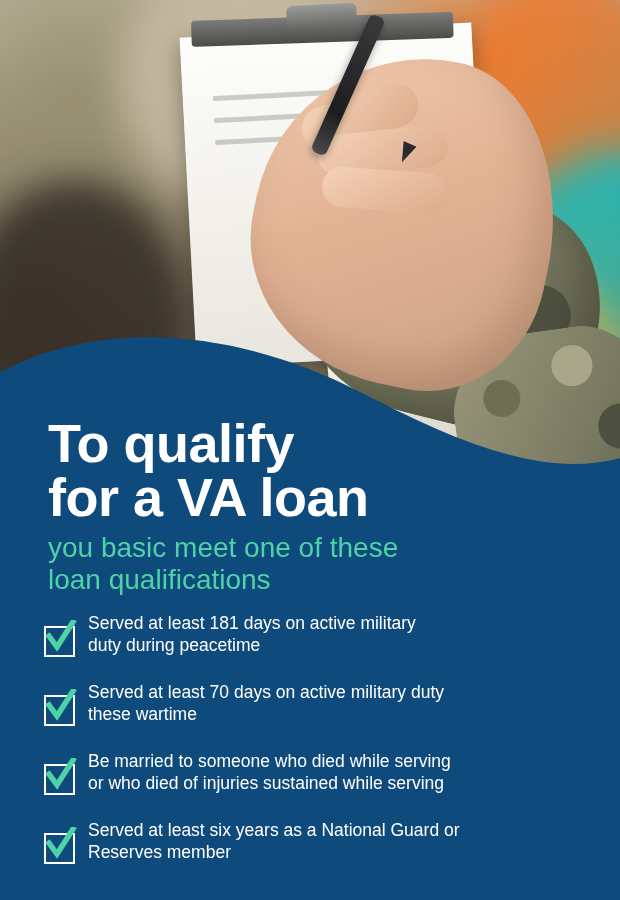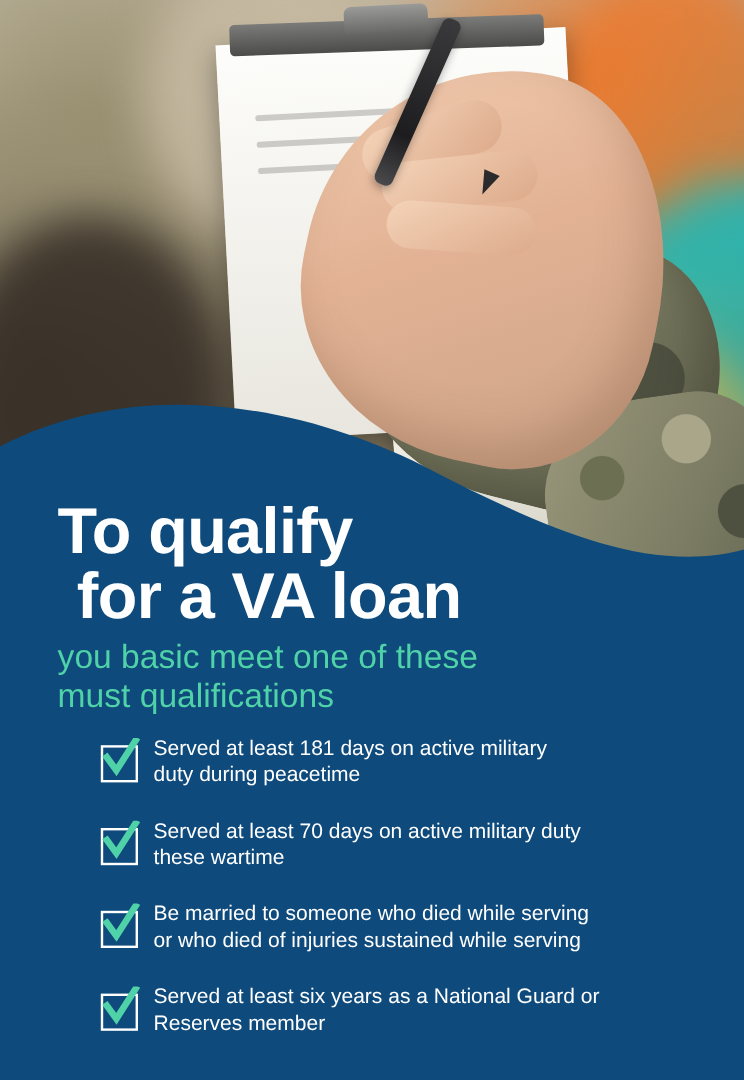--- a/index.html
+++ b/index.html
@@ -197,44 +197,43 @@
     position: absolute;
     left: 48px;
     top: 416px;
     width: 540px;
     color: #ffffff;
     font-size: 54px;
     line-height: 54px;
     font-weight: bold;
     letter-spacing: -0.5px;
   }
-  .headline .l2 { display: block; margin-left: 16px; }
+  .headline .l2 { display: block; }
   .subhead {
     position: absolute;
     left: 48px;
     top: 532px;
     width: 520px;
     color: #4fd2a8;
     font-size: 28px;
     line-height: 32px;
     font-weight: normal;
   }
   .subhead .l2 { display: block; }
 
   .list {
     position: absolute;
     left: 44px;
     top: 612px;
     width: 540px;
   }
   .item {
     display: flex;
-    align-items: center;
+    align-items: flex-end;
     margin-bottom: 25px;
-    margin-left: 40px;
   }
   .check {
     flex: 0 0 auto;
     width: 30px;
     height: 30px;
     margin-right: 14px;
     margin-top: 3px;
     position: relative;
   }
   .check .box {
@@ -300,21 +299,21 @@
 
   <div class="content">
 
     <div class="headline">
       <span>To qualify</span>
       <span class="l2">for a VA loan</span>
     </div>
 
     <div class="subhead">
       <span>you basic meet one of these</span>
-      <span class="l2">must qualifications</span>
+      <span class="l2">loan qualifications</span>
     </div>
 
     <div class="list">
 
       <div class="item">
         <span class="check">
           <span class="box"></span>
           <svg width="34" height="38" viewBox="0 0 34 38">
             <path d="M6 16 L14 27 L30 2" fill="none" stroke="#4fd2a8" stroke-width="5.5" stroke-linecap="square"></path>
           </svg>

